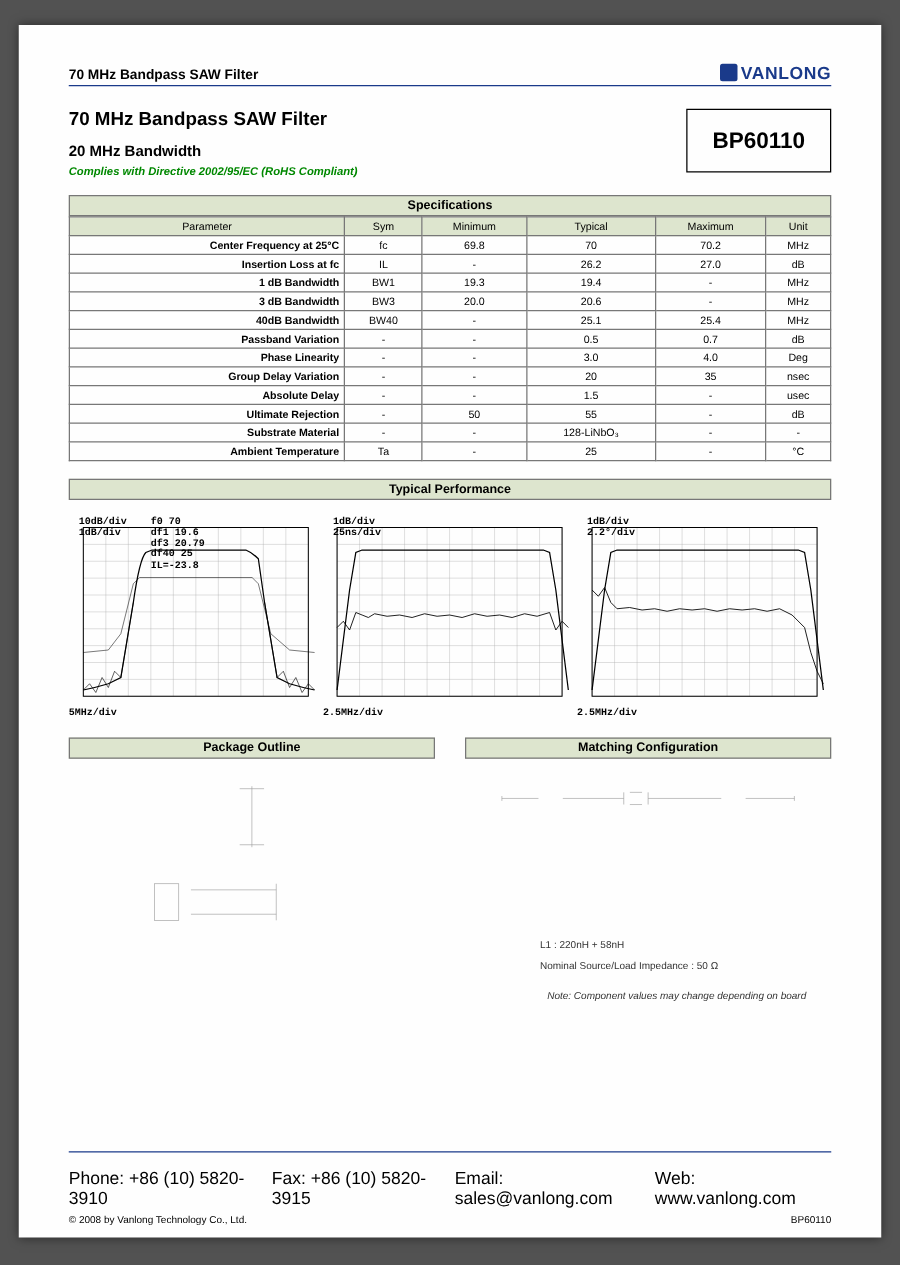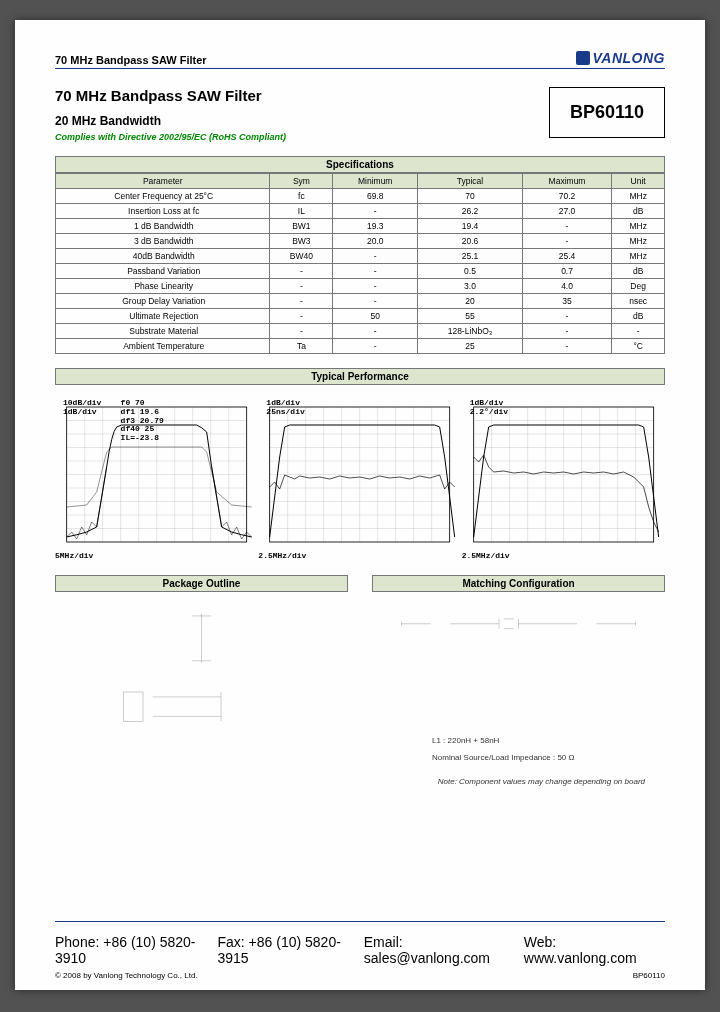--- a/index.html
+++ b/index.html
@@ -33,21 +33,20 @@
   .header-title {
     font-weight: bold;
     font-size: 11px;
     color: #000;
   }
   .logo {
     display: flex;
     align-items: center;
     color: #1a3a8a;
     font-weight: bold;
-    font-style: italic;
     font-size: 14px;
     letter-spacing: 0.5px;
   }
   .logo-icon {
     width: 14px;
     height: 14px;
     background: #1a3a8a;
     margin-right: 3px;
     border-radius: 2px;
     position: relative;
@@ -97,22 +96,23 @@
   table.specs th, table.specs td {
     border: 0.5px solid #777;
     padding: 2px 4px;
     text-align: center;
   }
   table.specs th {
     background: #dde5ce;
     font-weight: normal;
   }
   table.specs td.param {
-    text-align: center;
+    text-align: right;
     padding-left: 6px;
+    font-weight: bold;
   }
   .charts-row {
     display: flex;
     justify-content: space-between;
     margin-top: 12px;
   }
   .chart {
     flex: 1;
     height: 150px;
     position: relative;
@@ -280,20 +280,28 @@
           <td>4.0</td>
           <td>Deg</td>
         </tr>
         <tr>
           <td class="param">Group Delay Variation</td>
           <td>-</td>
           <td>-</td>
           <td>20</td>
           <td>35</td>
           <td>nsec</td>
+        </tr>
+        <tr>
+          <td class="param">Absolute Delay</td>
+          <td>-</td>
+          <td>-</td>
+          <td>1.5</td>
+          <td>-</td>
+          <td>usec</td>
         </tr>
         <tr>
           <td class="param">Ultimate Rejection</td>
           <td>-</td>
           <td>50</td>
           <td>55</td>
           <td>-</td>
           <td>dB</td>
         </tr>
         <tr>

